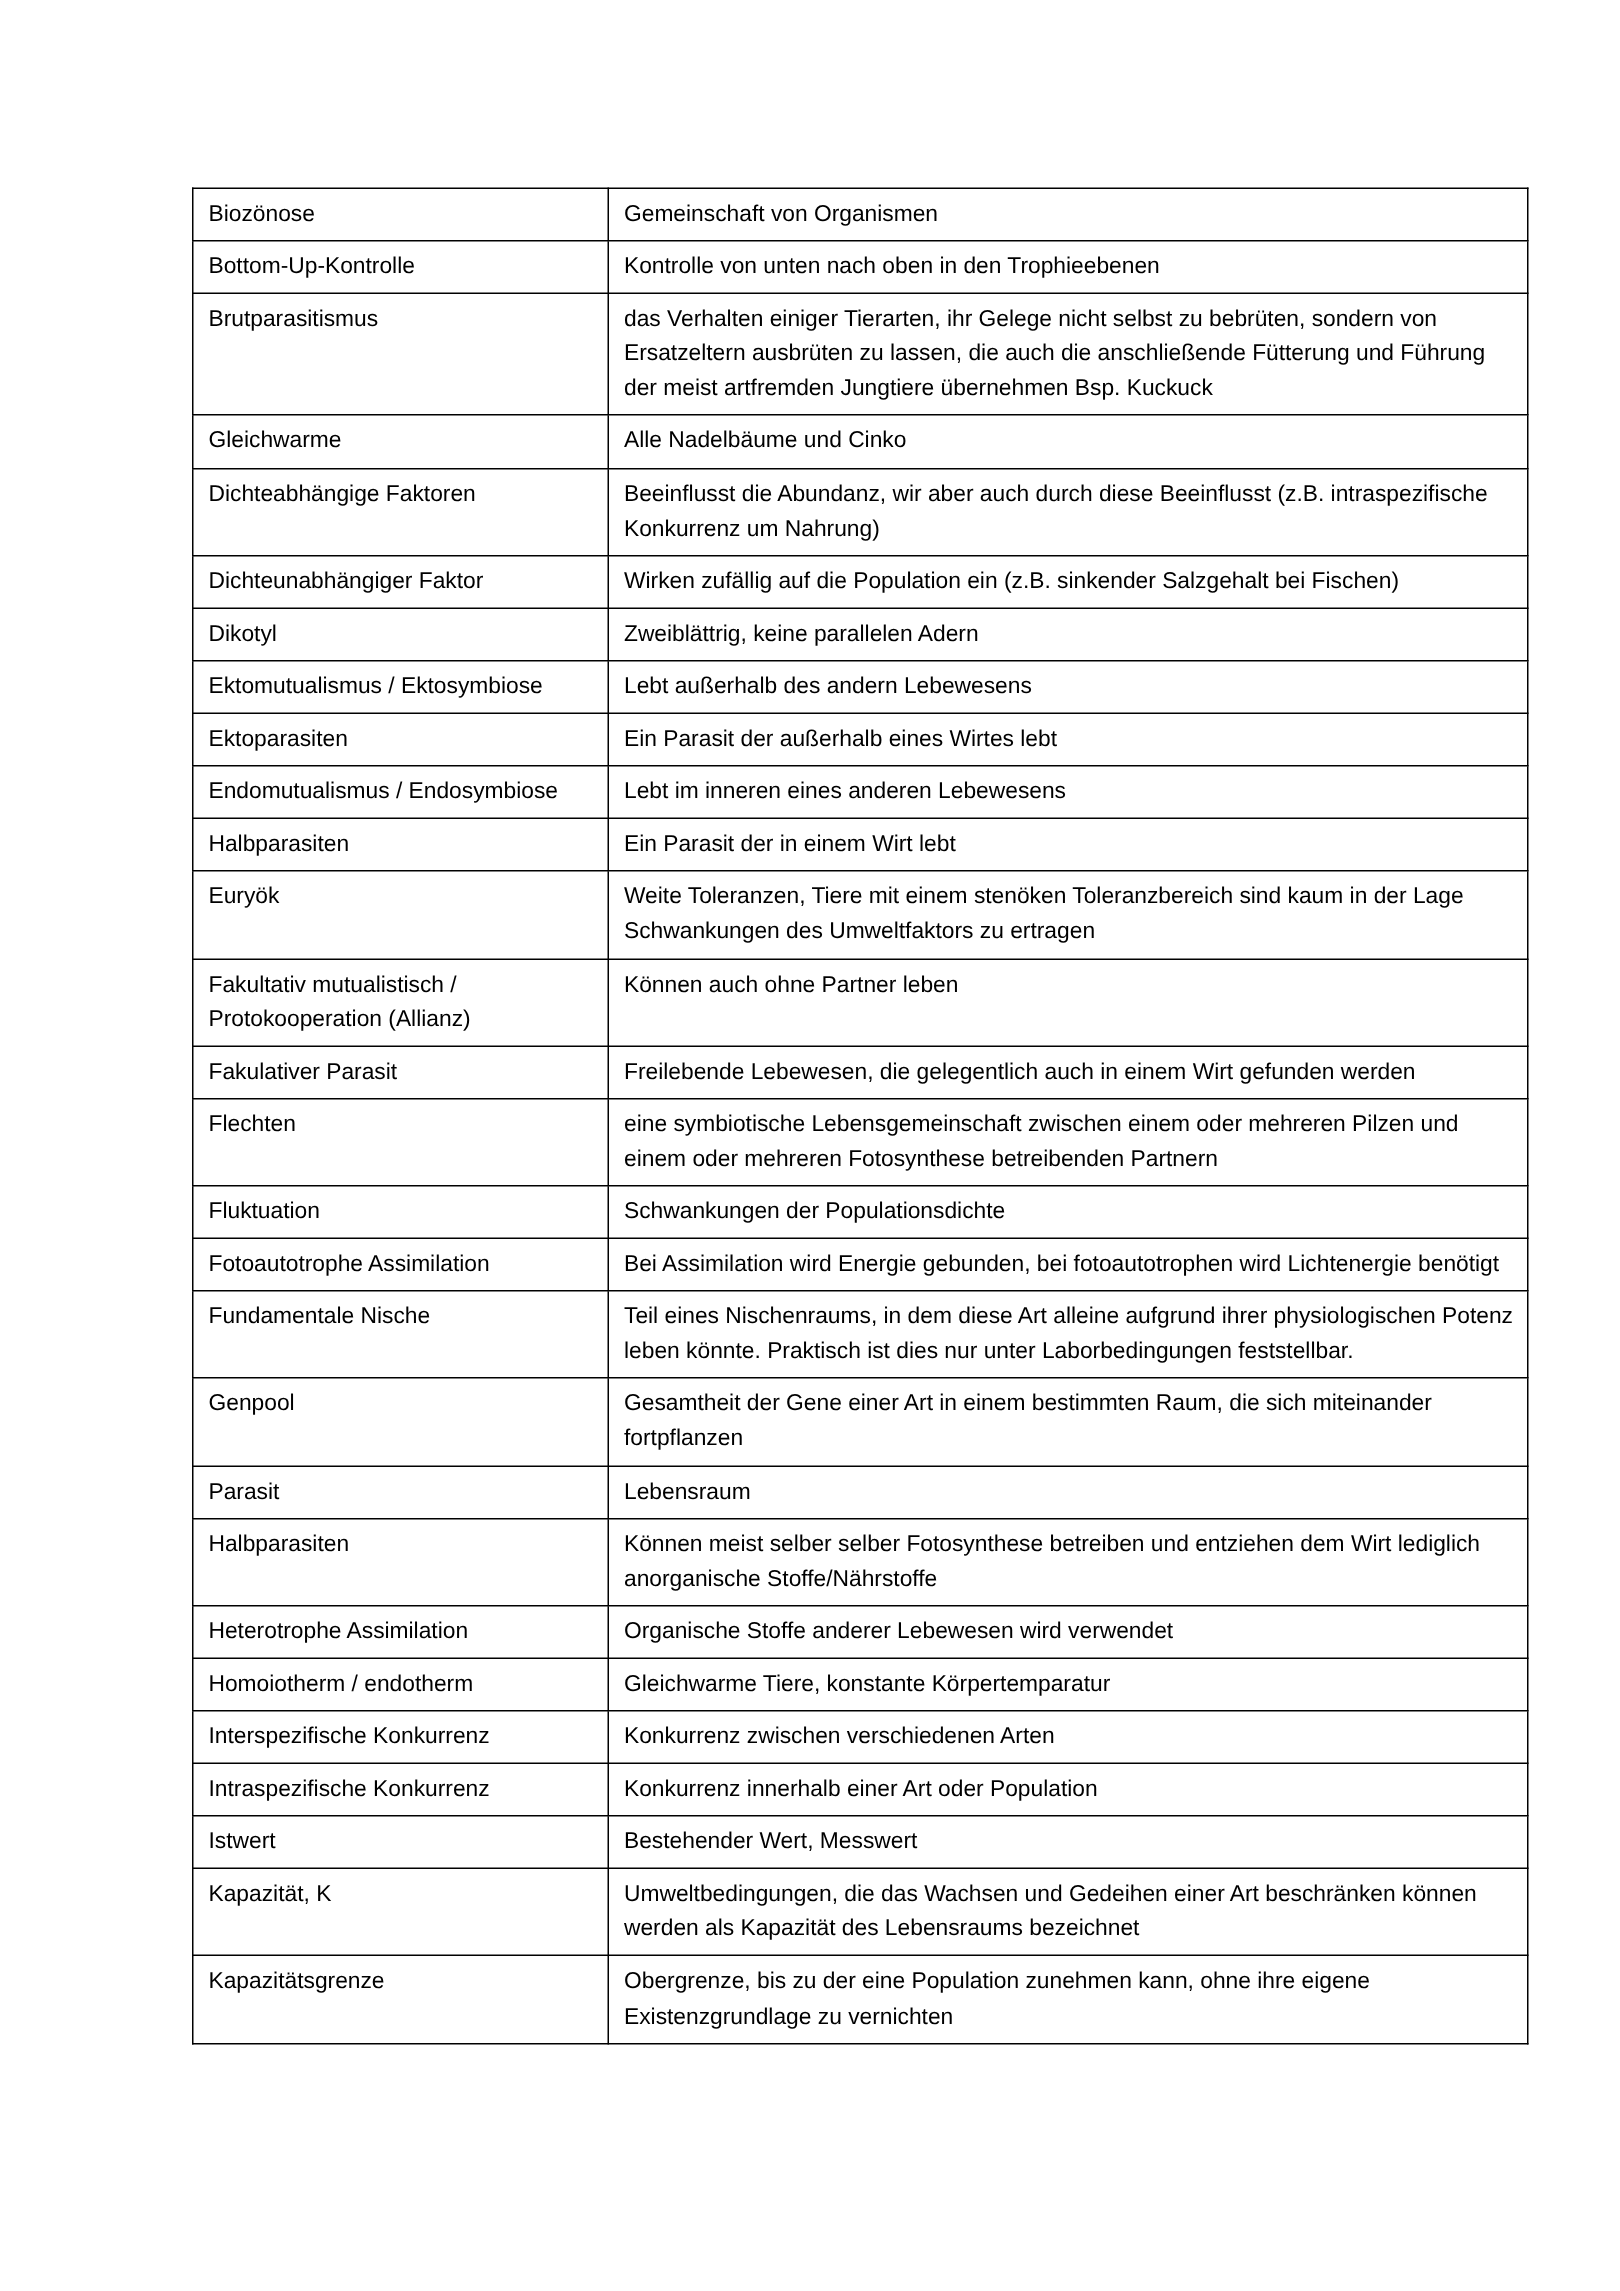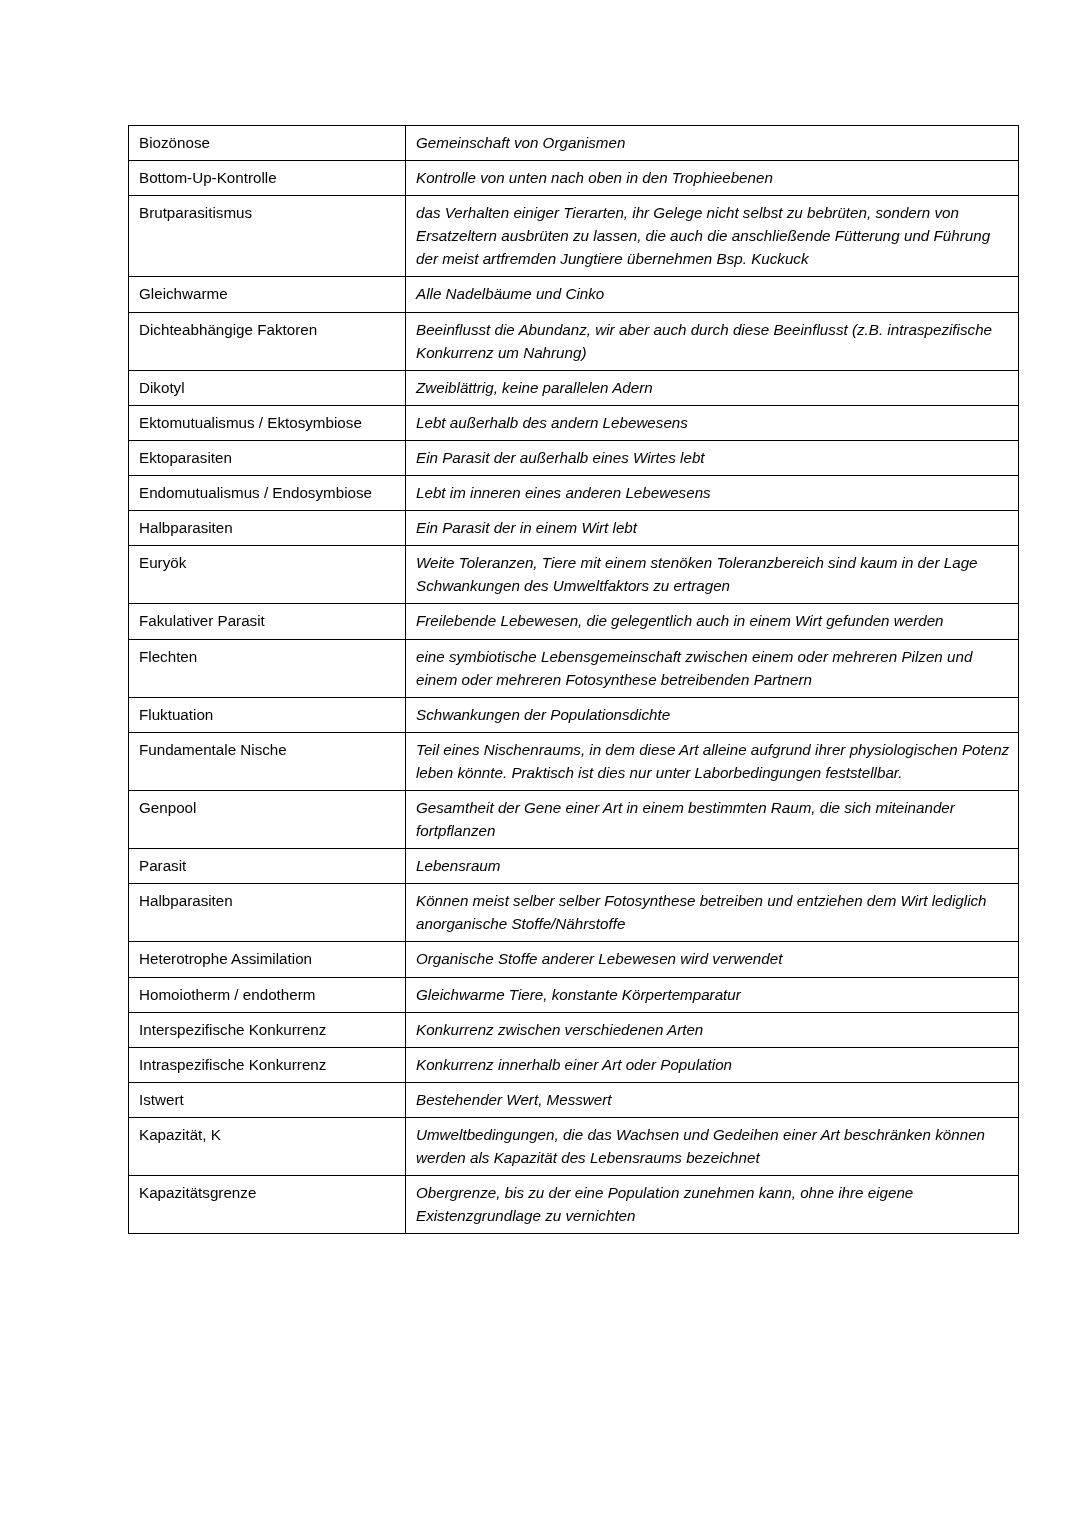--- a/index.html
+++ b/index.html
@@ -31,21 +31,20 @@
     padding: 5px 8px 6px 10px;
     font-size: 15.2px;
     line-height: 1.52;
     word-wrap: break-word;
   }
   td.term {
     width: 258px;
   }
   td.def {
     width: 594px;
-    font-style: italic;
   }
 </style>
 </head>
 <body>
 
 <div class="page">
   <table class="glossary">
     <tbody>
         <tr>
           <td class="term">Biozönose</td>
@@ -61,20 +60,24 @@
         </tr>
         <tr>
           <td class="term">Gleichwarme</td>
           <td class="def">Alle Nadelbäume und Cinko</td>
         </tr>
         <tr>
           <td class="term">Dichteabhängige Faktoren</td>
           <td class="def">Beeinflusst die Abundanz, wir aber auch durch diese Beeinflusst (z.B. intraspezifische Konkurrenz um Nahrung)</td>
         </tr>
         <tr>
+          <td class="term">Dichteunabhängiger Faktor</td>
+          <td class="def">Wirken zufällig auf die Population ein (z.B. sinkender Salzgehalt bei Fischen)</td>
+        </tr>
+        <tr>
           <td class="term">Dikotyl</td>
           <td class="def">Zweiblättrig, keine parallelen Adern</td>
         </tr>
         <tr>
           <td class="term">Ektomutualismus / Ektosymbiose</td>
           <td class="def">Lebt außerhalb des andern Lebewesens</td>
         </tr>
         <tr>
           <td class="term">Ektoparasiten</td>
           <td class="def">Ein Parasit der außerhalb eines Wirtes lebt</td>
@@ -85,30 +88,38 @@
         </tr>
         <tr>
           <td class="term">Halbparasiten</td>
           <td class="def">Ein Parasit der in einem Wirt lebt</td>
         </tr>
         <tr>
           <td class="term">Euryök</td>
           <td class="def">Weite Toleranzen, Tiere mit einem stenöken Toleranzbereich sind kaum in der Lage Schwankungen des Umweltfaktors zu ertragen</td>
         </tr>
         <tr>
+          <td class="term">Fakultativ mutualistisch / Protokooperation (Allianz)</td>
+          <td class="def">Können auch ohne Partner leben</td>
+        </tr>
+        <tr>
           <td class="term">Fakulativer Parasit</td>
           <td class="def">Freilebende Lebewesen, die gelegentlich auch in einem Wirt gefunden werden</td>
         </tr>
         <tr>
           <td class="term">Flechten</td>
           <td class="def">eine symbiotische Lebensgemeinschaft zwischen einem oder mehreren Pilzen und einem oder mehreren Fotosynthese betreibenden Partnern</td>
         </tr>
         <tr>
           <td class="term">Fluktuation</td>
           <td class="def">Schwankungen der Populationsdichte</td>
+        </tr>
+        <tr>
+          <td class="term">Fotoautotrophe Assimilation</td>
+          <td class="def">Bei Assimilation wird Energie gebunden, bei fotoautotrophen wird Lichtenergie benötigt</td>
         </tr>
         <tr>
           <td class="term">Fundamentale Nische</td>
           <td class="def">Teil eines Nischenraums, in dem diese Art alleine aufgrund ihrer physiologischen Potenz leben könnte. Praktisch ist dies nur unter Laborbedingungen feststellbar.</td>
         </tr>
         <tr>
           <td class="term">Genpool</td>
           <td class="def">Gesamtheit der Gene einer Art in einem bestimmten Raum, die sich miteinander fortpflanzen</td>
         </tr>
         <tr>

